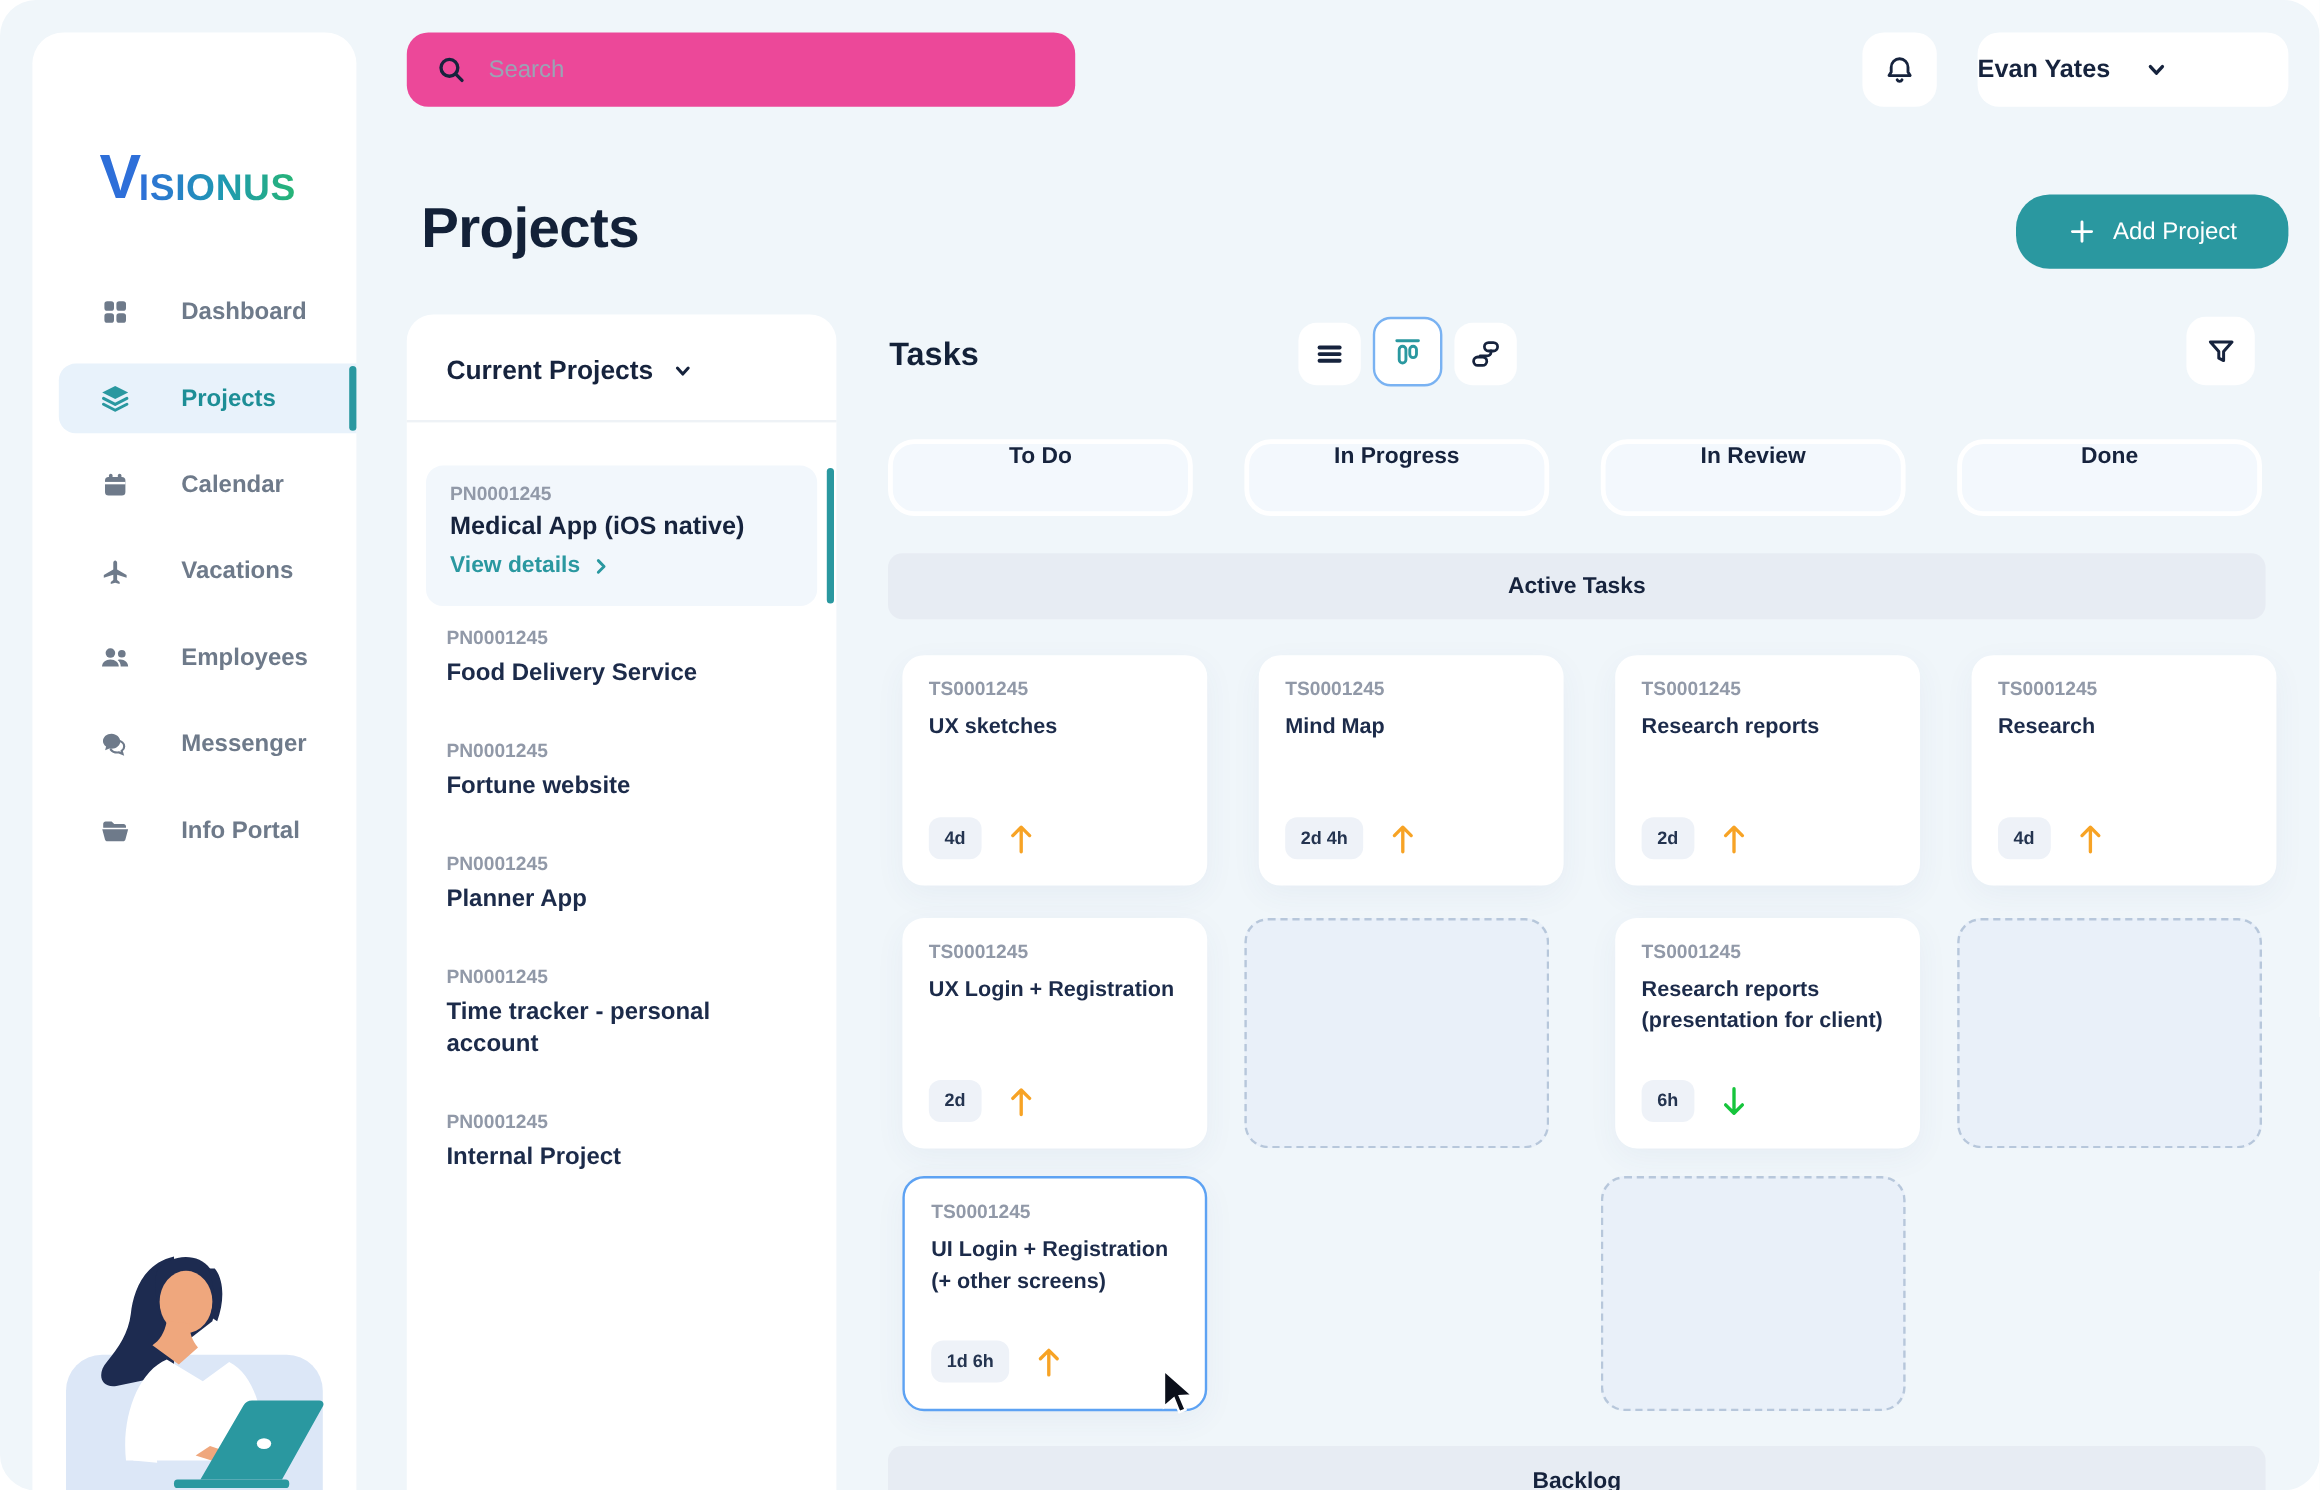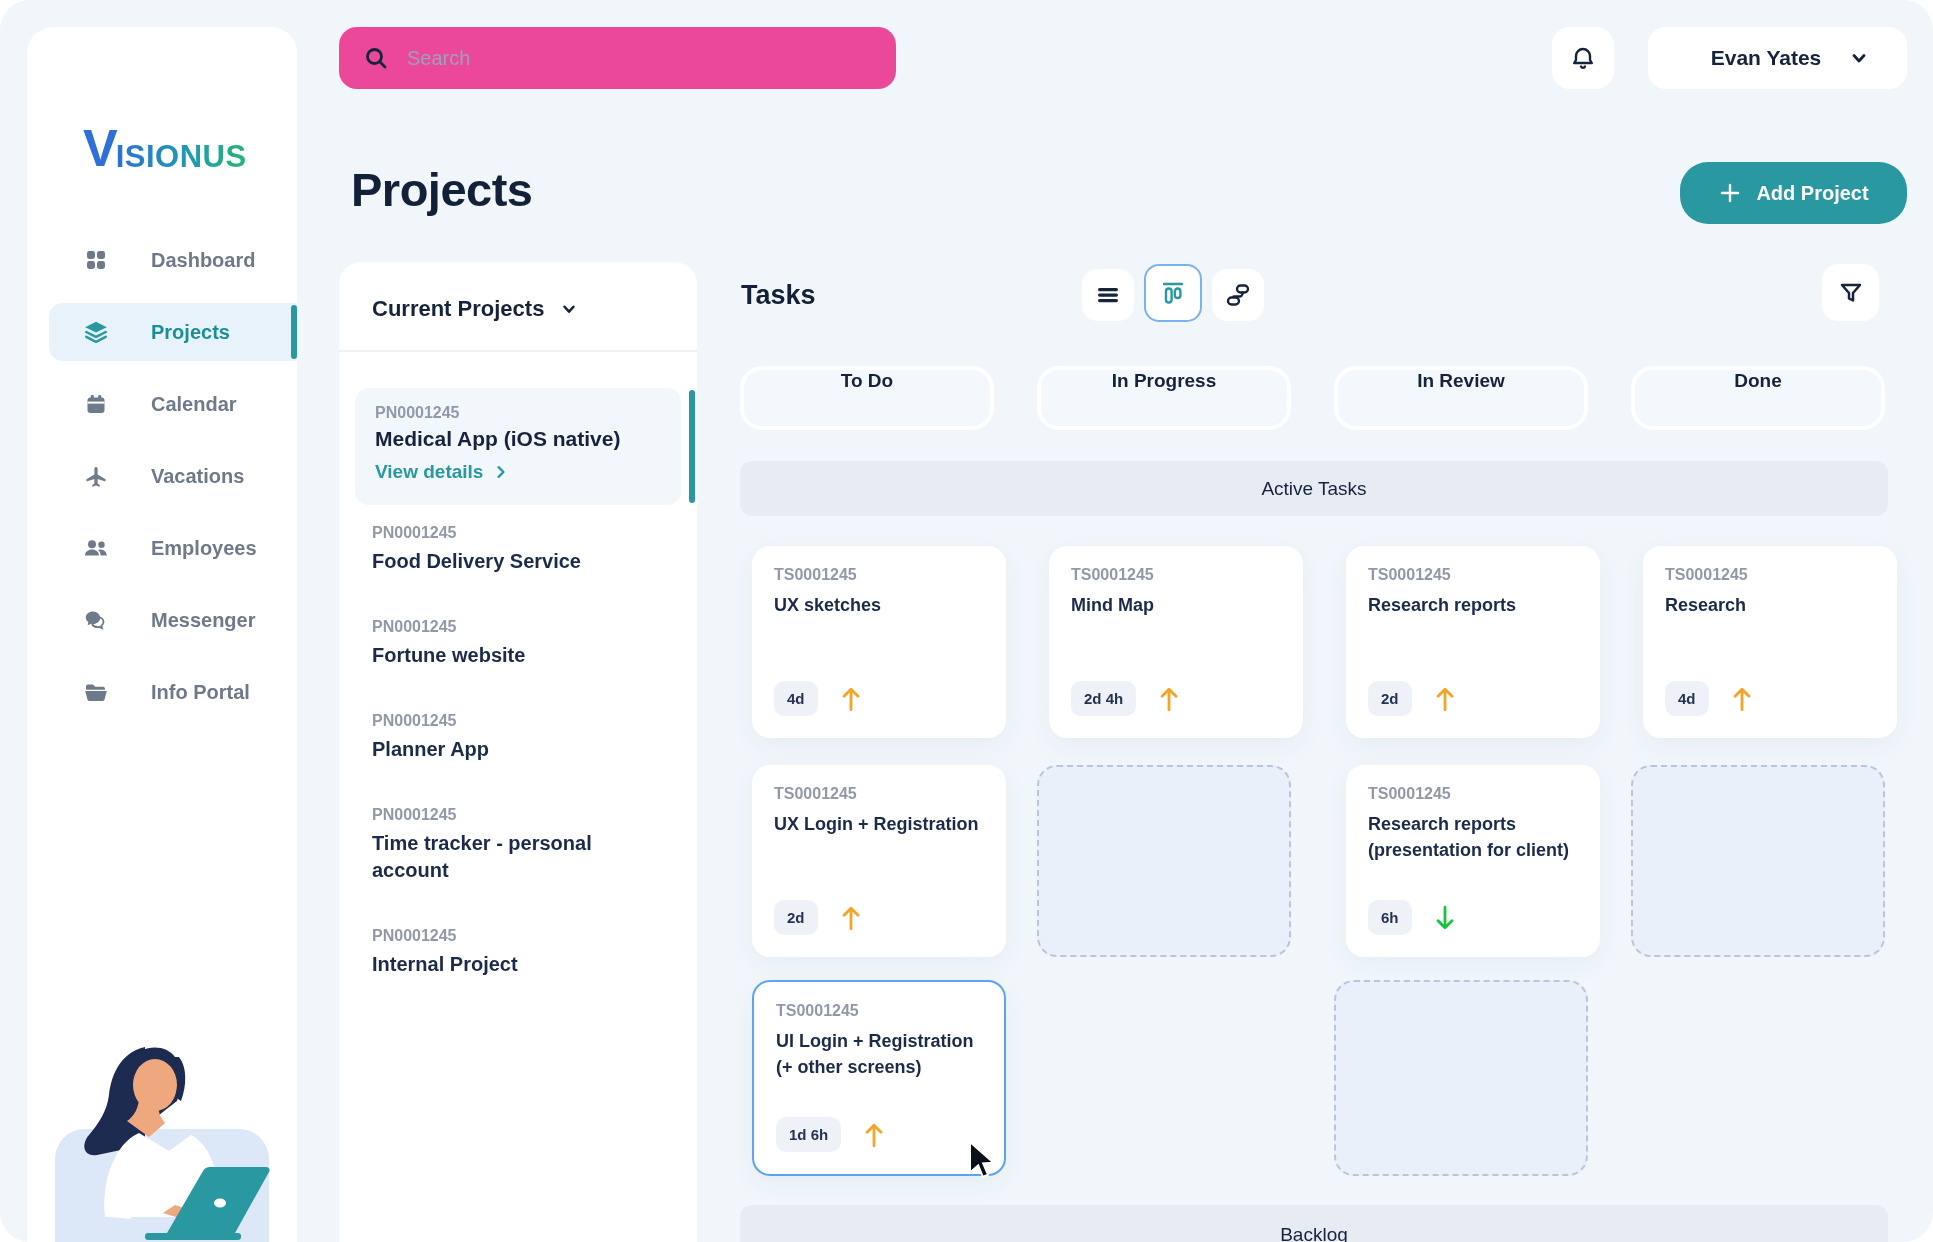--- a/index.html
+++ b/index.html
@@ -51,32 +51,32 @@
     font-family:inherit; background:transparent;
   }
   .search input::placeholder { color:#9aa3b5; }
   .iconbtn {
     position:absolute; background:#ffffff; border-radius:18px;
     display:flex; align-items:center; justify-content:center; cursor:pointer;
   }
   .bell-btn { left:1552px; top:27px; width:62px; height:62px; }
   .user-pill {
     position:absolute; left:1648px; top:27px; width:259px; height:62px;
-    background:#ffffff; border-radius:18px; display:flex; align-items:center; justify-content:center;
-    gap:28px; cursor:pointer; font-size:21px; font-weight:700; color:#16233d;padding-left:25px;
+    background:#ffffff; border-radius:18px; display:flex; align-items:center; 
+    gap:28px; cursor:pointer; font-size:21px; font-weight:700; color:#16233d;
   }
   
   .page-title {
     position:absolute; left:351px; top:162px; font-size:47px; font-weight:800;
     color:#132138; letter-spacing:-0.5px;
   }
   .add-btn {
     position:absolute; left:1680px; top:162px; width:227px; height:62px;
     background:#2a98a0; border:none; border-radius:28px; color:#ffffff;
-    font-size:20px; font-weight:700; font-family:inherit; cursor:pointer;
+    font-size:20px; font-weight:400; font-family:inherit; cursor:pointer;
     display:flex; align-items:center; justify-content:center; gap:14px;
   }
   
   .projects-panel {
     position:absolute; left:339px; top:262px; width:358px; height:980px;
     background:#ffffff; border-radius:22px 22px 0 0;
   }
   .panel-head {
     display:flex; align-items:center; gap:16px; padding:34px 0 0 33px;
     font-size:22px; font-weight:800; color:#16233d; cursor:pointer;
@@ -110,21 +110,21 @@
   .col-pill {
     position:absolute; top:366px; width:254px; height:64px;
     background:#f3f8fd; border:4px solid #ffffff; border-radius:22px;
     display:flex; align-items:flex-start; justify-content:center;
     font-size:19px; font-weight:800; color:#16233d; cursor:pointer;
   }
   .section-bar {
     position:absolute; left:740px; width:1148px; height:55px;
     background:#e7ecf3; border-radius:12px;
     display:flex; align-items:center; justify-content:center;
-    font-size:19px; font-weight:400; color:#16233d;
+    font-size:19px; font-weight:700; color:#16233d;
   }
   .bar-active { top:461px; }
   .bar-backlog { top:1205px; height:60px; }
   .task-card {
     position:absolute; width:254px; background:#ffffff; border-radius:18px;
     padding:20px 22px; cursor:pointer; box-shadow:0 8px 26px rgba(60,86,132,0.05);margin-left:12px;
   }
   .task-card .ttitle { margin-top:8px; font-size:18px; font-weight:600; color:#1c2b4a; line-height:1.45; }
   .task-card.selected { border:2px solid #5da2f3; }
   .card-footer { position:absolute; left:22px; bottom:22px; display:flex; align-items:center; gap:20px; }

